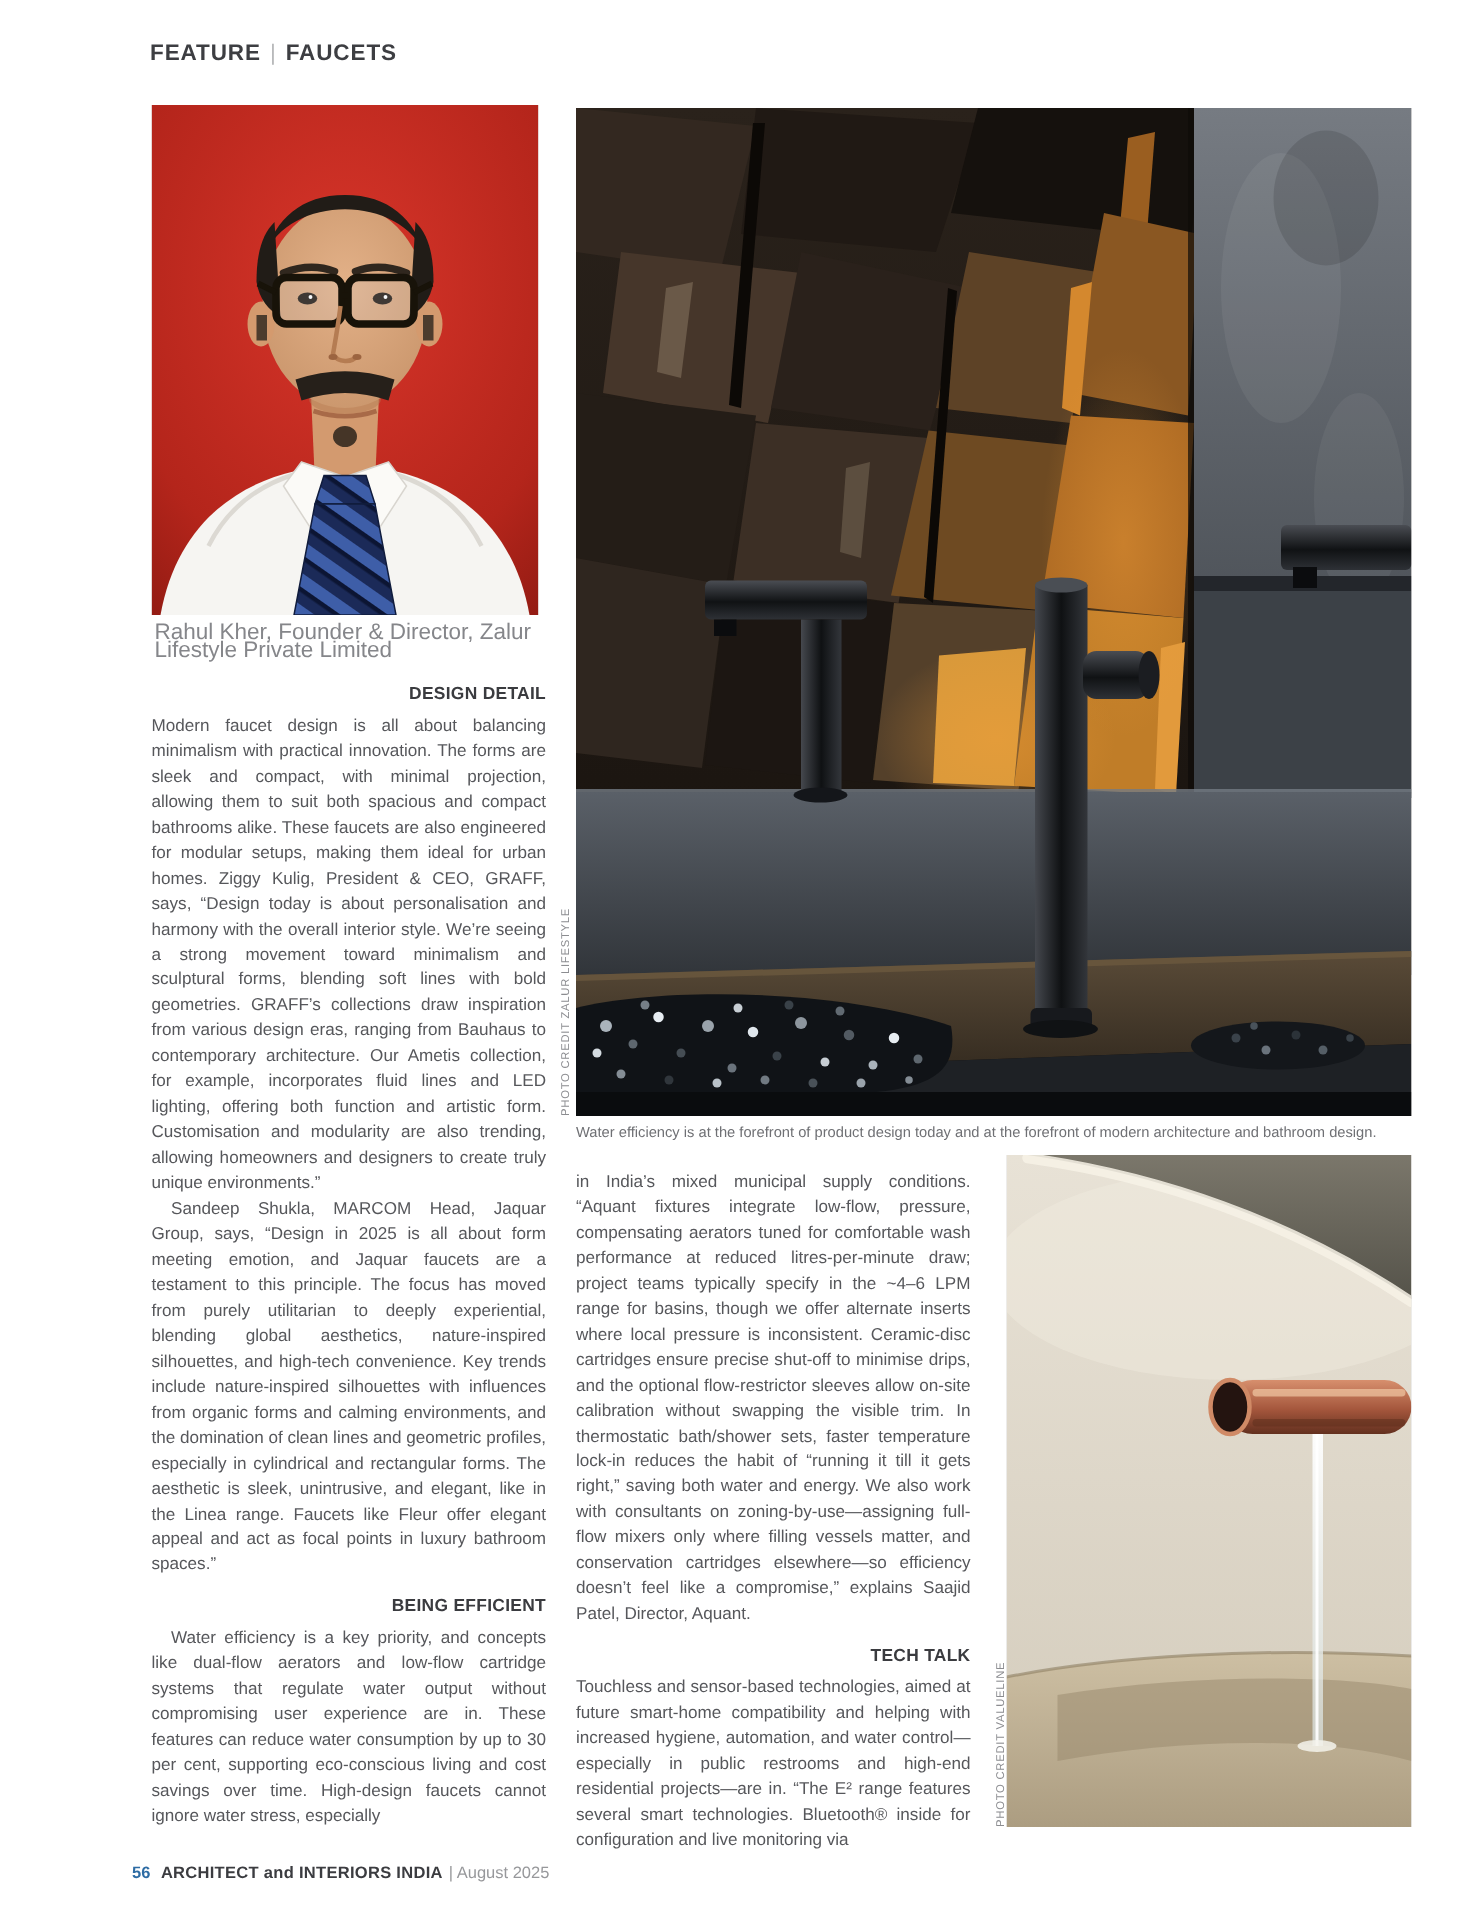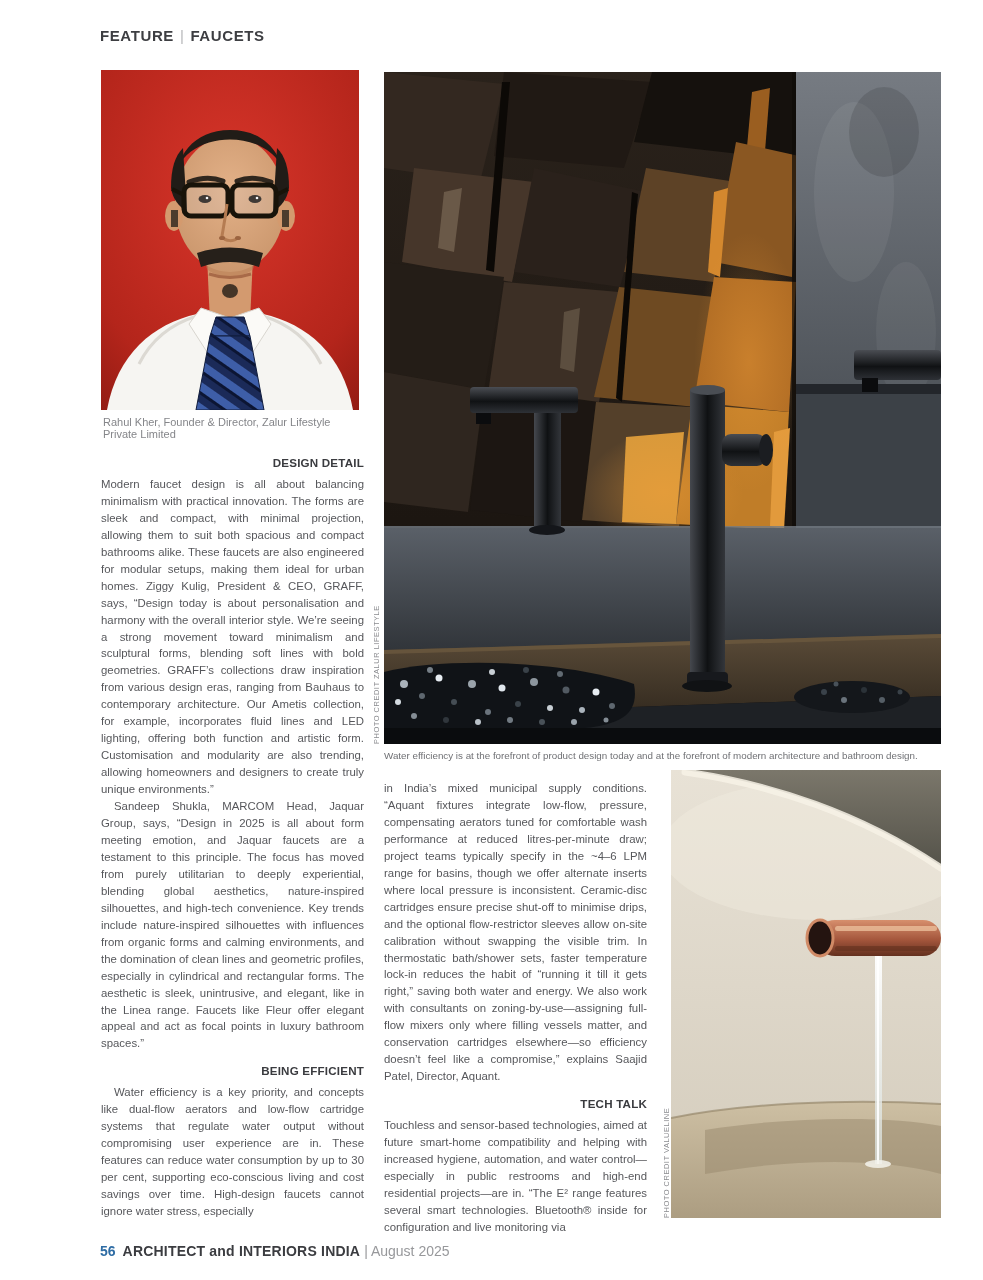--- a/index.html
+++ b/index.html
@@ -8,38 +8,38 @@
   
   .kicker{position:absolute;left:84px;top:27px;font-size:15px;font-weight:bold;
           letter-spacing:.6px;color:#3d3e42;}
   .kicker .div{color:#b7b8ba;font-weight:normal;padding:0 6px;}
   
   .fig{position:absolute;overflow:hidden;background:#ddd;}
   .fig svg{display:block;width:100%;height:100%;}
   .portrait-fig{left:85px;top:70px;width:258px;height:340px;}
   .hero-fig{left:368px;top:72px;width:557px;height:672px;}
   .basin-fig{left:655px;top:770px;width:270px;height:448px;}
-  .caption-sm{position:absolute;font-size:11px;color:#85868a;line-height:12px;}
+  .caption-sm{position:absolute;font-size:15px;color:#85868a;line-height:12px;}
   .portrait-cap{left:87px;top:416px;width:260px;}
   .hero-cap{left:368px;top:750px;width:557px;font-size:9.8px;color:#6f7074;}
   .vcredit{position:absolute;font-size:7.5px;letter-spacing:.5px;color:#8b8c90;
            white-space:nowrap;transform:rotate(-90deg);transform-origin:0 0;}
   .vcredit1{left:356px;top:744px;}
   .vcredit2{left:646px;top:1218px;}
   
   .col{position:absolute;width:263px;text-align:justify;font-size:11.4px;
        line-height:16.95px;color:#56575b;}
   .col1{left:85px;top:444px;}
   .col2{left:368px;top:780px;width:263px;}
   .col p{margin:0;}
   .col p.indent{text-indent:13px;}
   .col h3{margin:11px 0 4px 0;font-size:11.6px;letter-spacing:.2px;color:#3a3b3f;
           text-align:right;}
   
-  .footer-left{position:absolute;left:84px;top:1243px;font-size:14px;color:#3b3c40;}
+  .footer-left{position:absolute;left:72px;top:1243px;font-size:11px;color:#3b3c40;}
   .footer-left .pn{color:#2e6ca4;font-weight:bold;margin-right:7px;}
   .footer-left .mag{font-weight:bold;letter-spacing:.2px;}
   .footer-left .issue{color:#97989b;margin-left:4px;}
   .footer-right{position:absolute;right:58px;top:1314px;font-size:15px;color:#5a5b5f;}
 </style>
 </head>
 <body>
 
 <div class="page">
 

